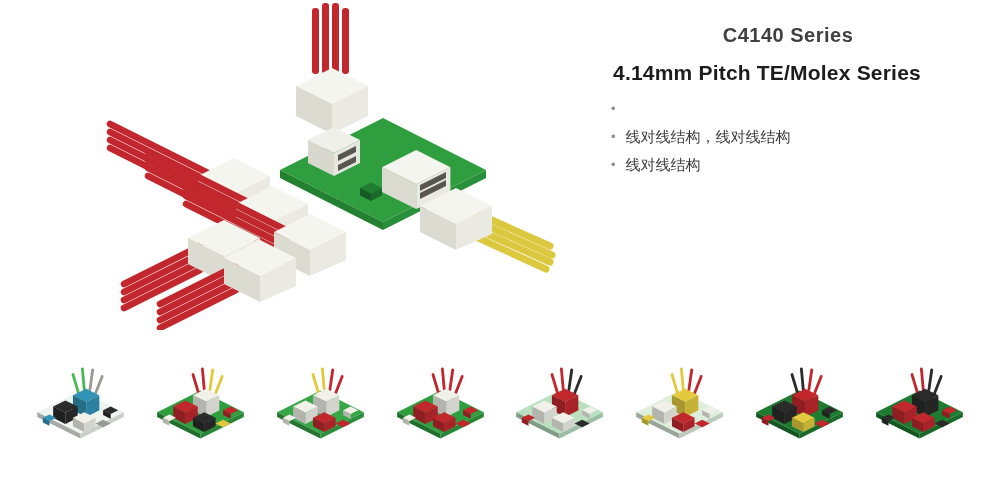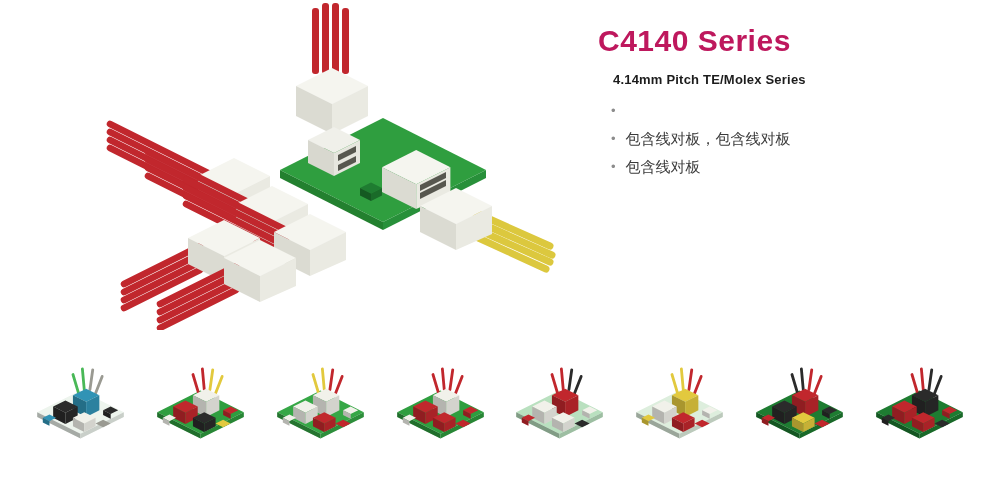--- a/index.html
+++ b/index.html
@@ -10,25 +10,25 @@
     position: relative; overflow: hidden;
   }
   .page { position: absolute; inset: 0; }
 
   
   .hero-art { position: absolute; left: 30px; top: 0; width: 560px; height: 330px; }
   .hero-art svg { width: 100%; height: 100%; display: block; }
 
   .hero-text { position: absolute; left: 598px; top: 24px; width: 380px; }
   .title {
-    color: #be185d; font-size: 30px; font-weight: bold;
-    letter-spacing: 0.5px; margin: 0;
+    color: #404040; font-size: 20px; font-weight: bold;
+    letter-spacing: 0.5px; margin: 0; text-align: center;
   }
   .subtitle {
-    margin: 14px 0 0 15px; font-size: 13px; font-weight: bold;
+    margin: 14px 0 0 15px; font-size: 21px; font-weight: bold;
     color: #1c1c1c; letter-spacing: 0.2px;
   }
   .bullets { list-style: none; margin: 10px 0 0 13px; padding: 0; }
   .bullets li {
     display: flex; align-items: flex-start; gap: 10px;
     font-size: 15px; color: #3a3a3a; line-height: 28px;
   }
   .dot { color: #8c8c8c; font-size: 13px; line-height: 28px; }
 
   
@@ -193,25 +193,25 @@
 
   <div class="hero-text">
     <h1 class="title">C4140 Series</h1>
     <h2 class="subtitle">4.14mm Pitch TE/Molex Series</h2>
     <ul class="bullets">
       <li>
         <span class="dot">•</span>
       </li>
       <li>
         <span class="dot">•</span>
-        <span>包含线对板，包含线对板</span>
+        <span>线对线结构，线对线结构</span>
       </li>
       <li>
         <span class="dot">•</span>
-        <span>包含线对板</span>
+        <span>线对线结构</span>
       </li>
     </ul>
   </div>
 
   <div class="thumb-row">
     <div class="thumb" style="--board:#edf4ed; --c1:#2b2b2b; --c2:#3193b5; --c3:#f1f1ea; --w1:#49b857; --w2:#9a9a92;" aria-label="loose-connector-parts">
       <svg viewBox="0 0 120 96">
           <use href="#cluster"></use>
         </svg>
     </div>

